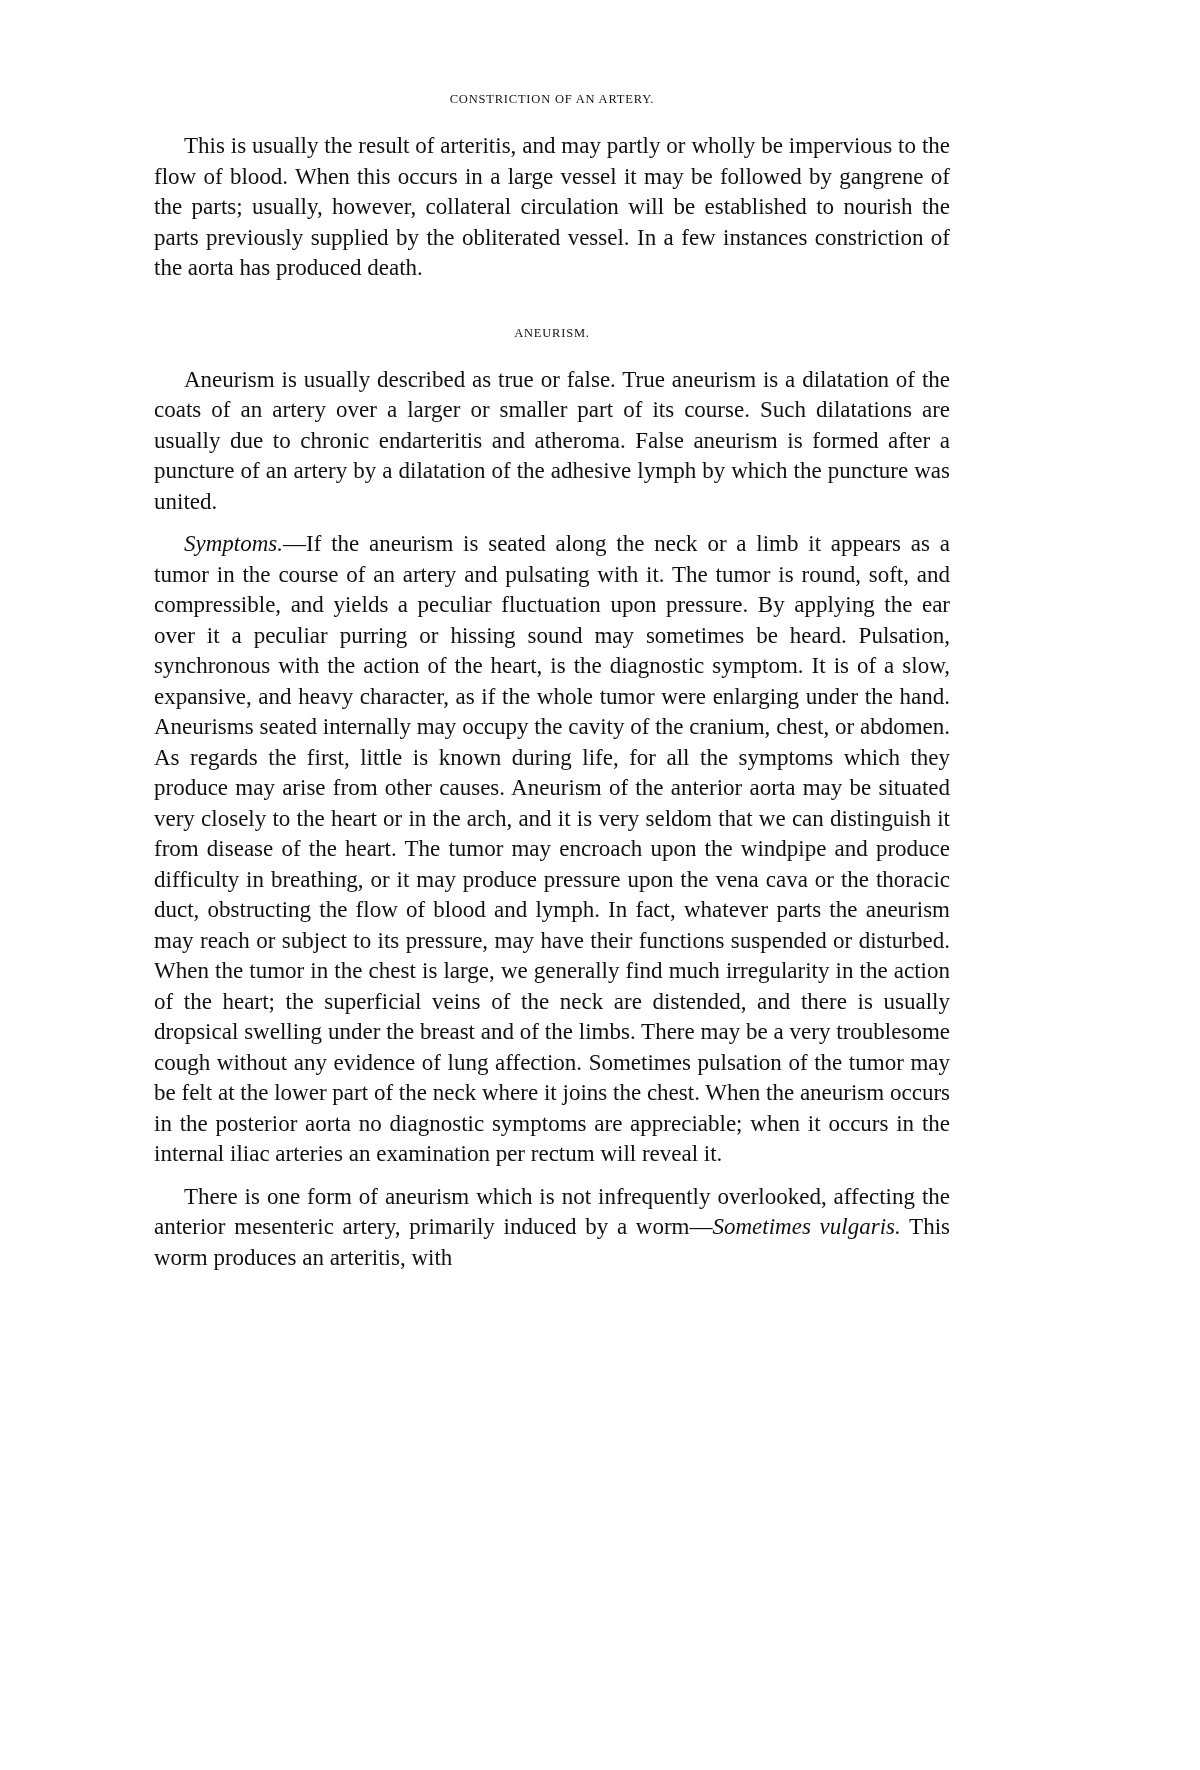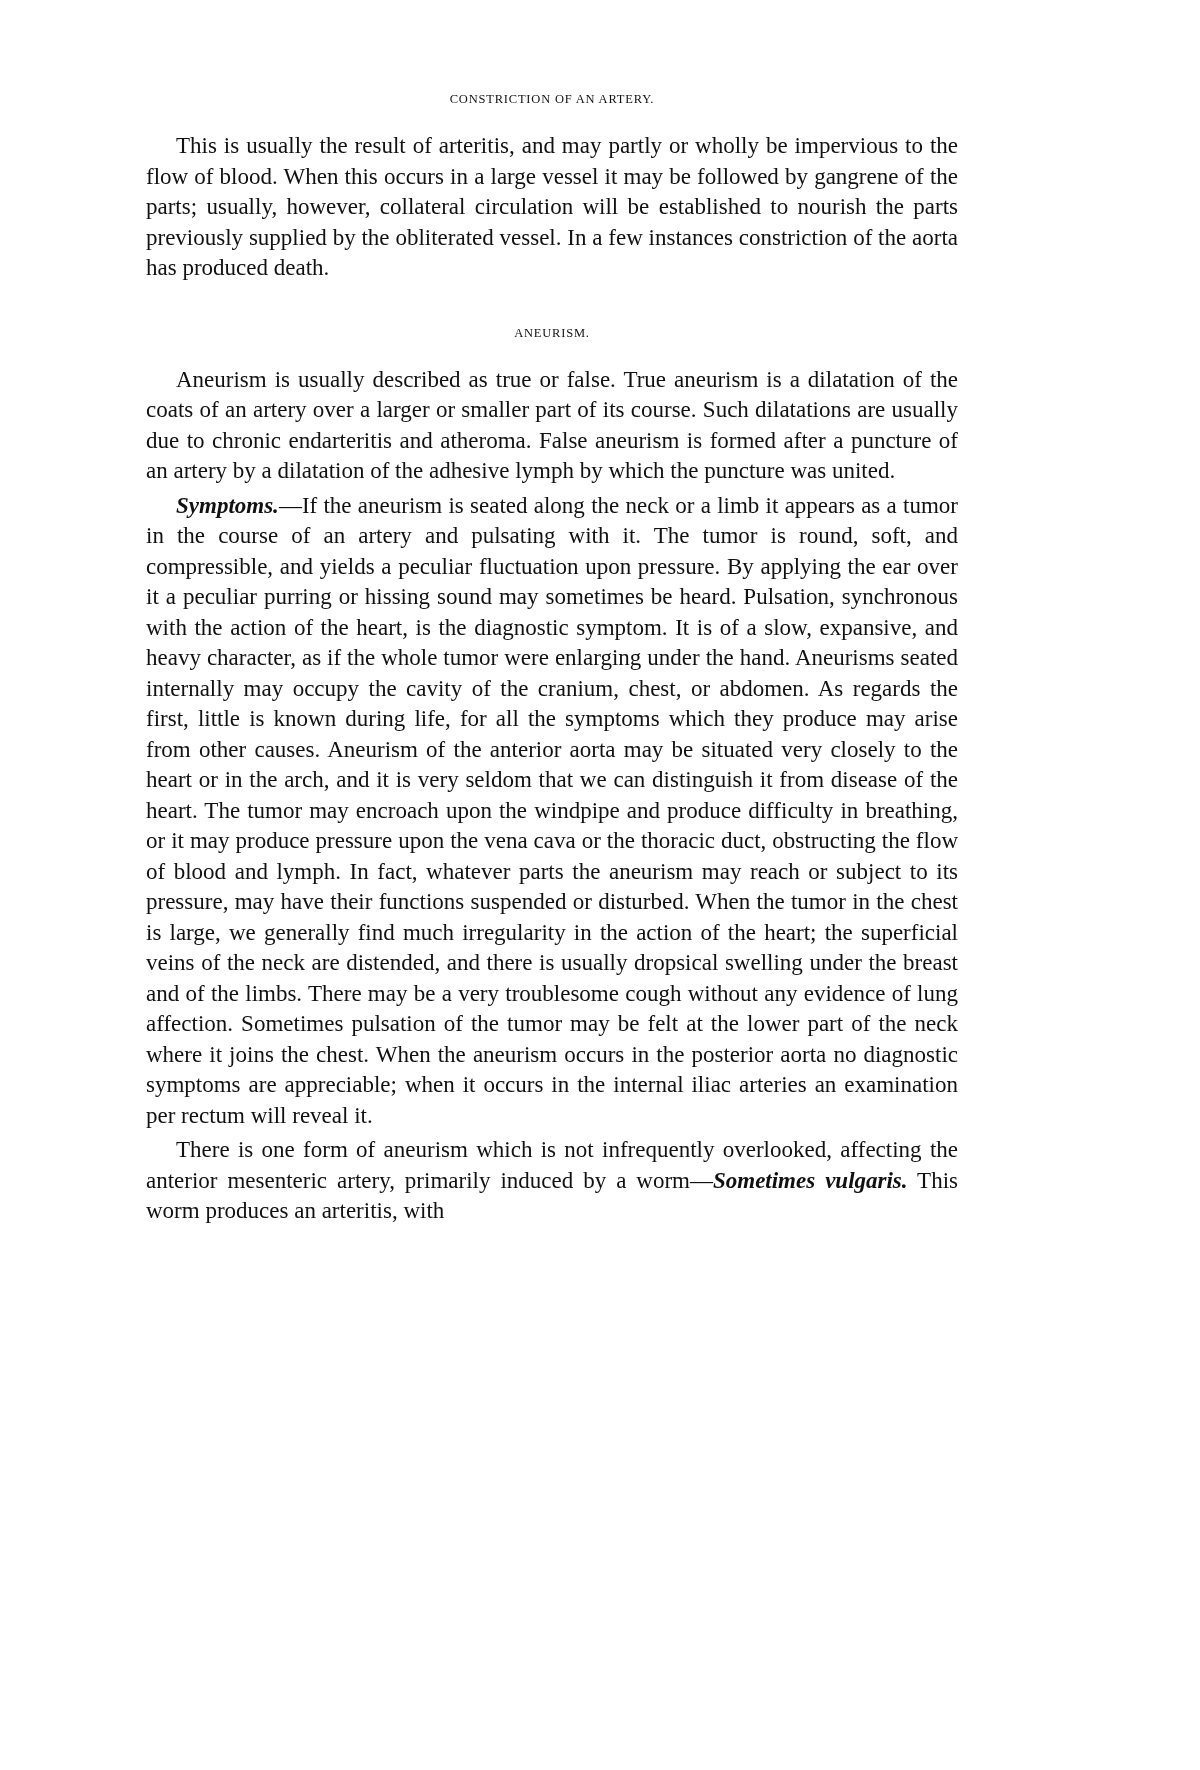--- a/index.html
+++ b/index.html
@@ -37,27 +37,27 @@
     }
     .section-head {
       text-align: center;
       font-weight: normal;
       font-size: 12.5px;
       letter-spacing: 0.8px;
     }
     .sh1 { margin-top: 6px; margin-bottom: 24px; }
     .sh2 { margin-top: 42px; margin-bottom: 24px; }
     p {
-      margin: 4px;
+      margin: 12px;
       font-size: 23px;
       line-height: 30.5px;
       text-align: justify;
       text-indent: 30px;
     }
-    em { font-style: italic; font-weight: bold; }
+    em { font-style: italic; }
   </style>
 </head>
 <body>
 
 <div class="page">
 
   <div class="section-head sh1">CONSTRICTION OF AN ARTERY.</div>
   <p>This is usually the result of arteritis, and may partly or wholly be impervious to the flow of blood. When this occurs in a large vessel it may be followed by gangrene of the parts; usually, however, collateral circulation will be established to nourish the parts previously supplied by the obliterated vessel. In a few instances constriction of the aorta has produced death.</p>
 
   <div class="section-head sh2">ANEURISM.</div>

